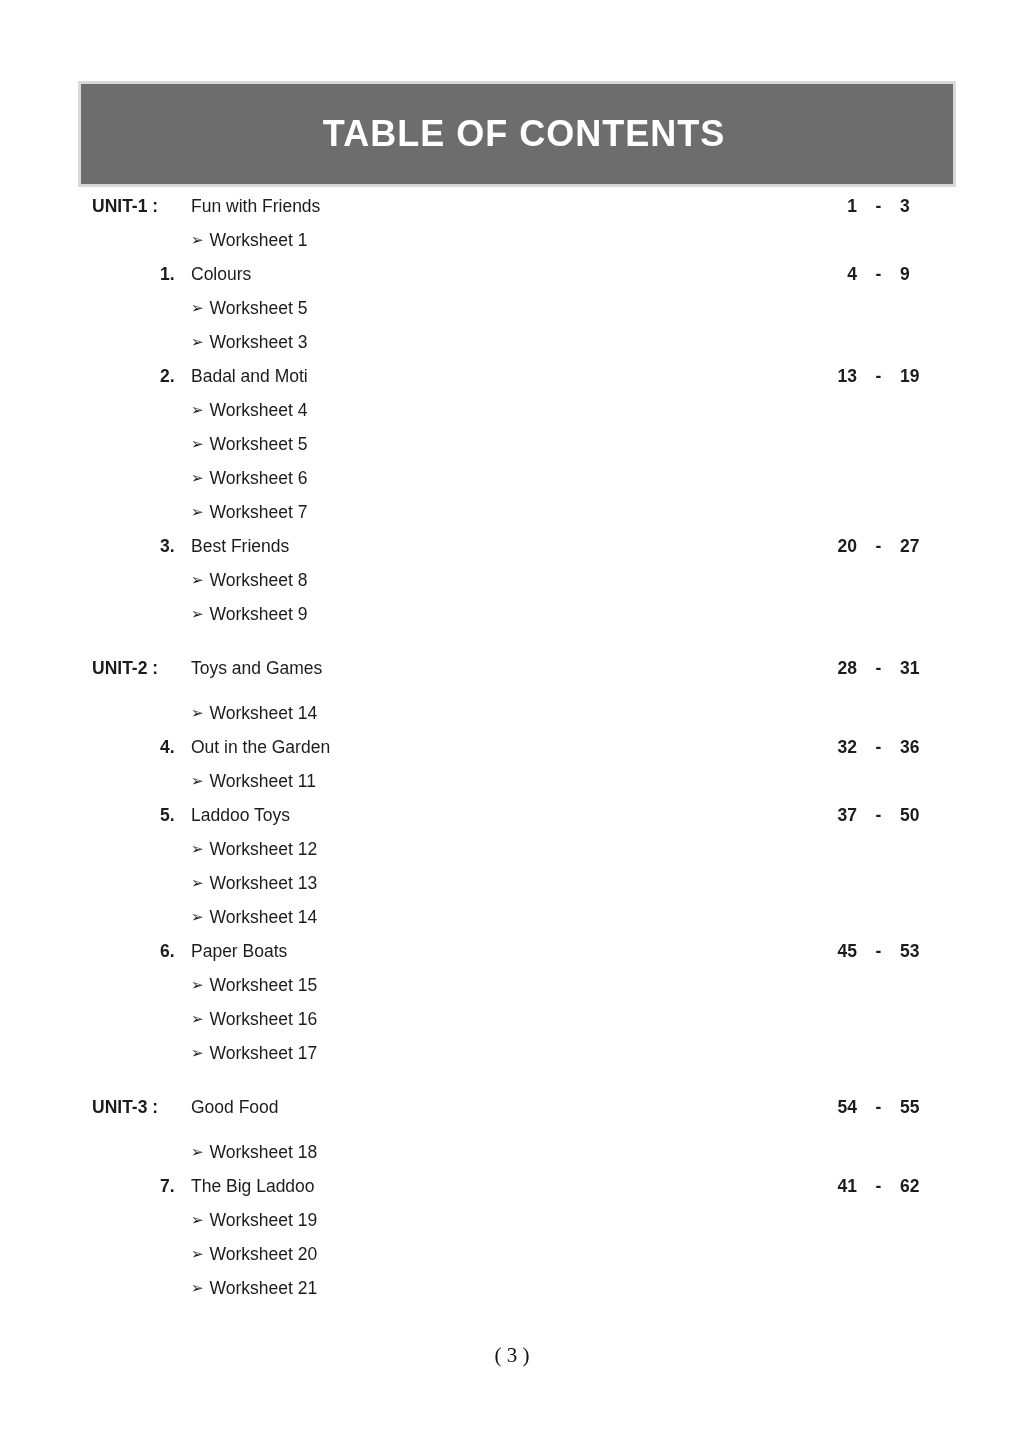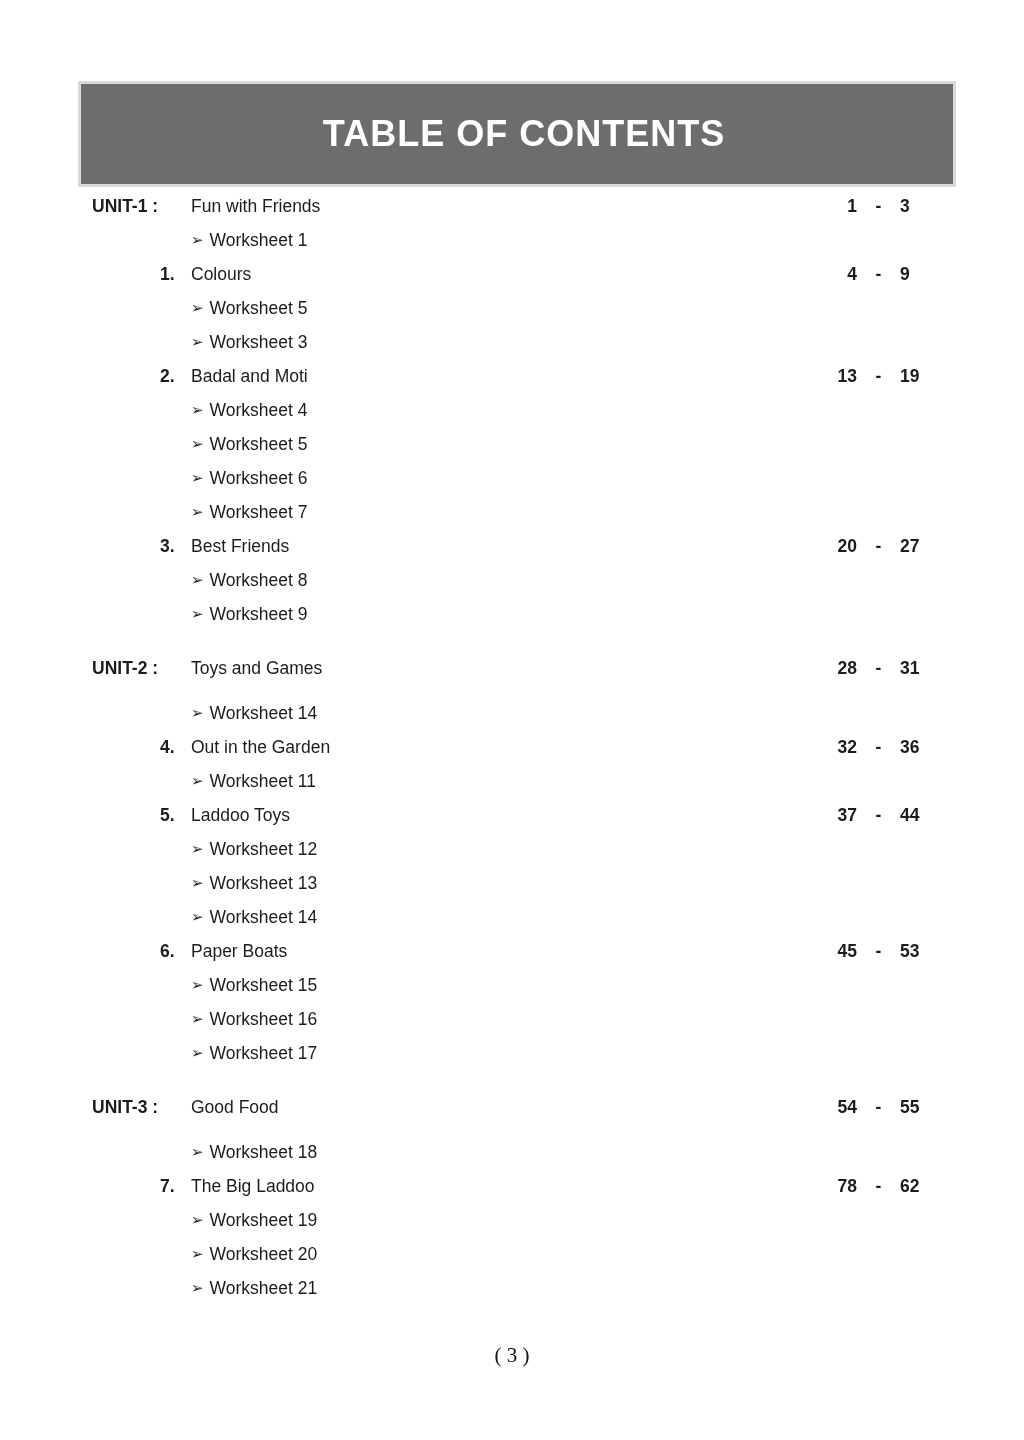--- a/index.html
+++ b/index.html
@@ -222,21 +222,21 @@
       <div class="row worksheet">
         <span class="bullet">➢</span>
         <span class="ws-title">Worksheet 11</span>
       </div>
       <div class="row lesson">
         <span class="num">5.</span>
         <span class="title">Laddoo Toys</span>
         <span class="pages">
           <span class="pg-start">37</span>
           <span class="pg-dash">-</span>
-          <span class="pg-end">44</span>
+          <span class="pg-end">50</span>
         </span>
       </div>
       <div class="row worksheet">
         <span class="bullet">➢</span>
         <span class="ws-title">Worksheet 12</span>
       </div>
       <div class="row worksheet">
         <span class="bullet">➢</span>
         <span class="ws-title">Worksheet 13</span>
       </div>
@@ -275,21 +275,21 @@
         </span>
       </div>
       <div class="row worksheet">
         <span class="bullet">➢</span>
         <span class="ws-title">Worksheet 18</span>
       </div>
       <div class="row lesson">
         <span class="num">7.</span>
         <span class="title">The Big Laddoo</span>
         <span class="pages">
-          <span class="pg-start">78</span>
+          <span class="pg-start">41</span>
           <span class="pg-dash">-</span>
           <span class="pg-end">62</span>
         </span>
       </div>
       <div class="row worksheet">
         <span class="bullet">➢</span>
         <span class="ws-title">Worksheet 19</span>
       </div>
       <div class="row worksheet">
         <span class="bullet">➢</span>

